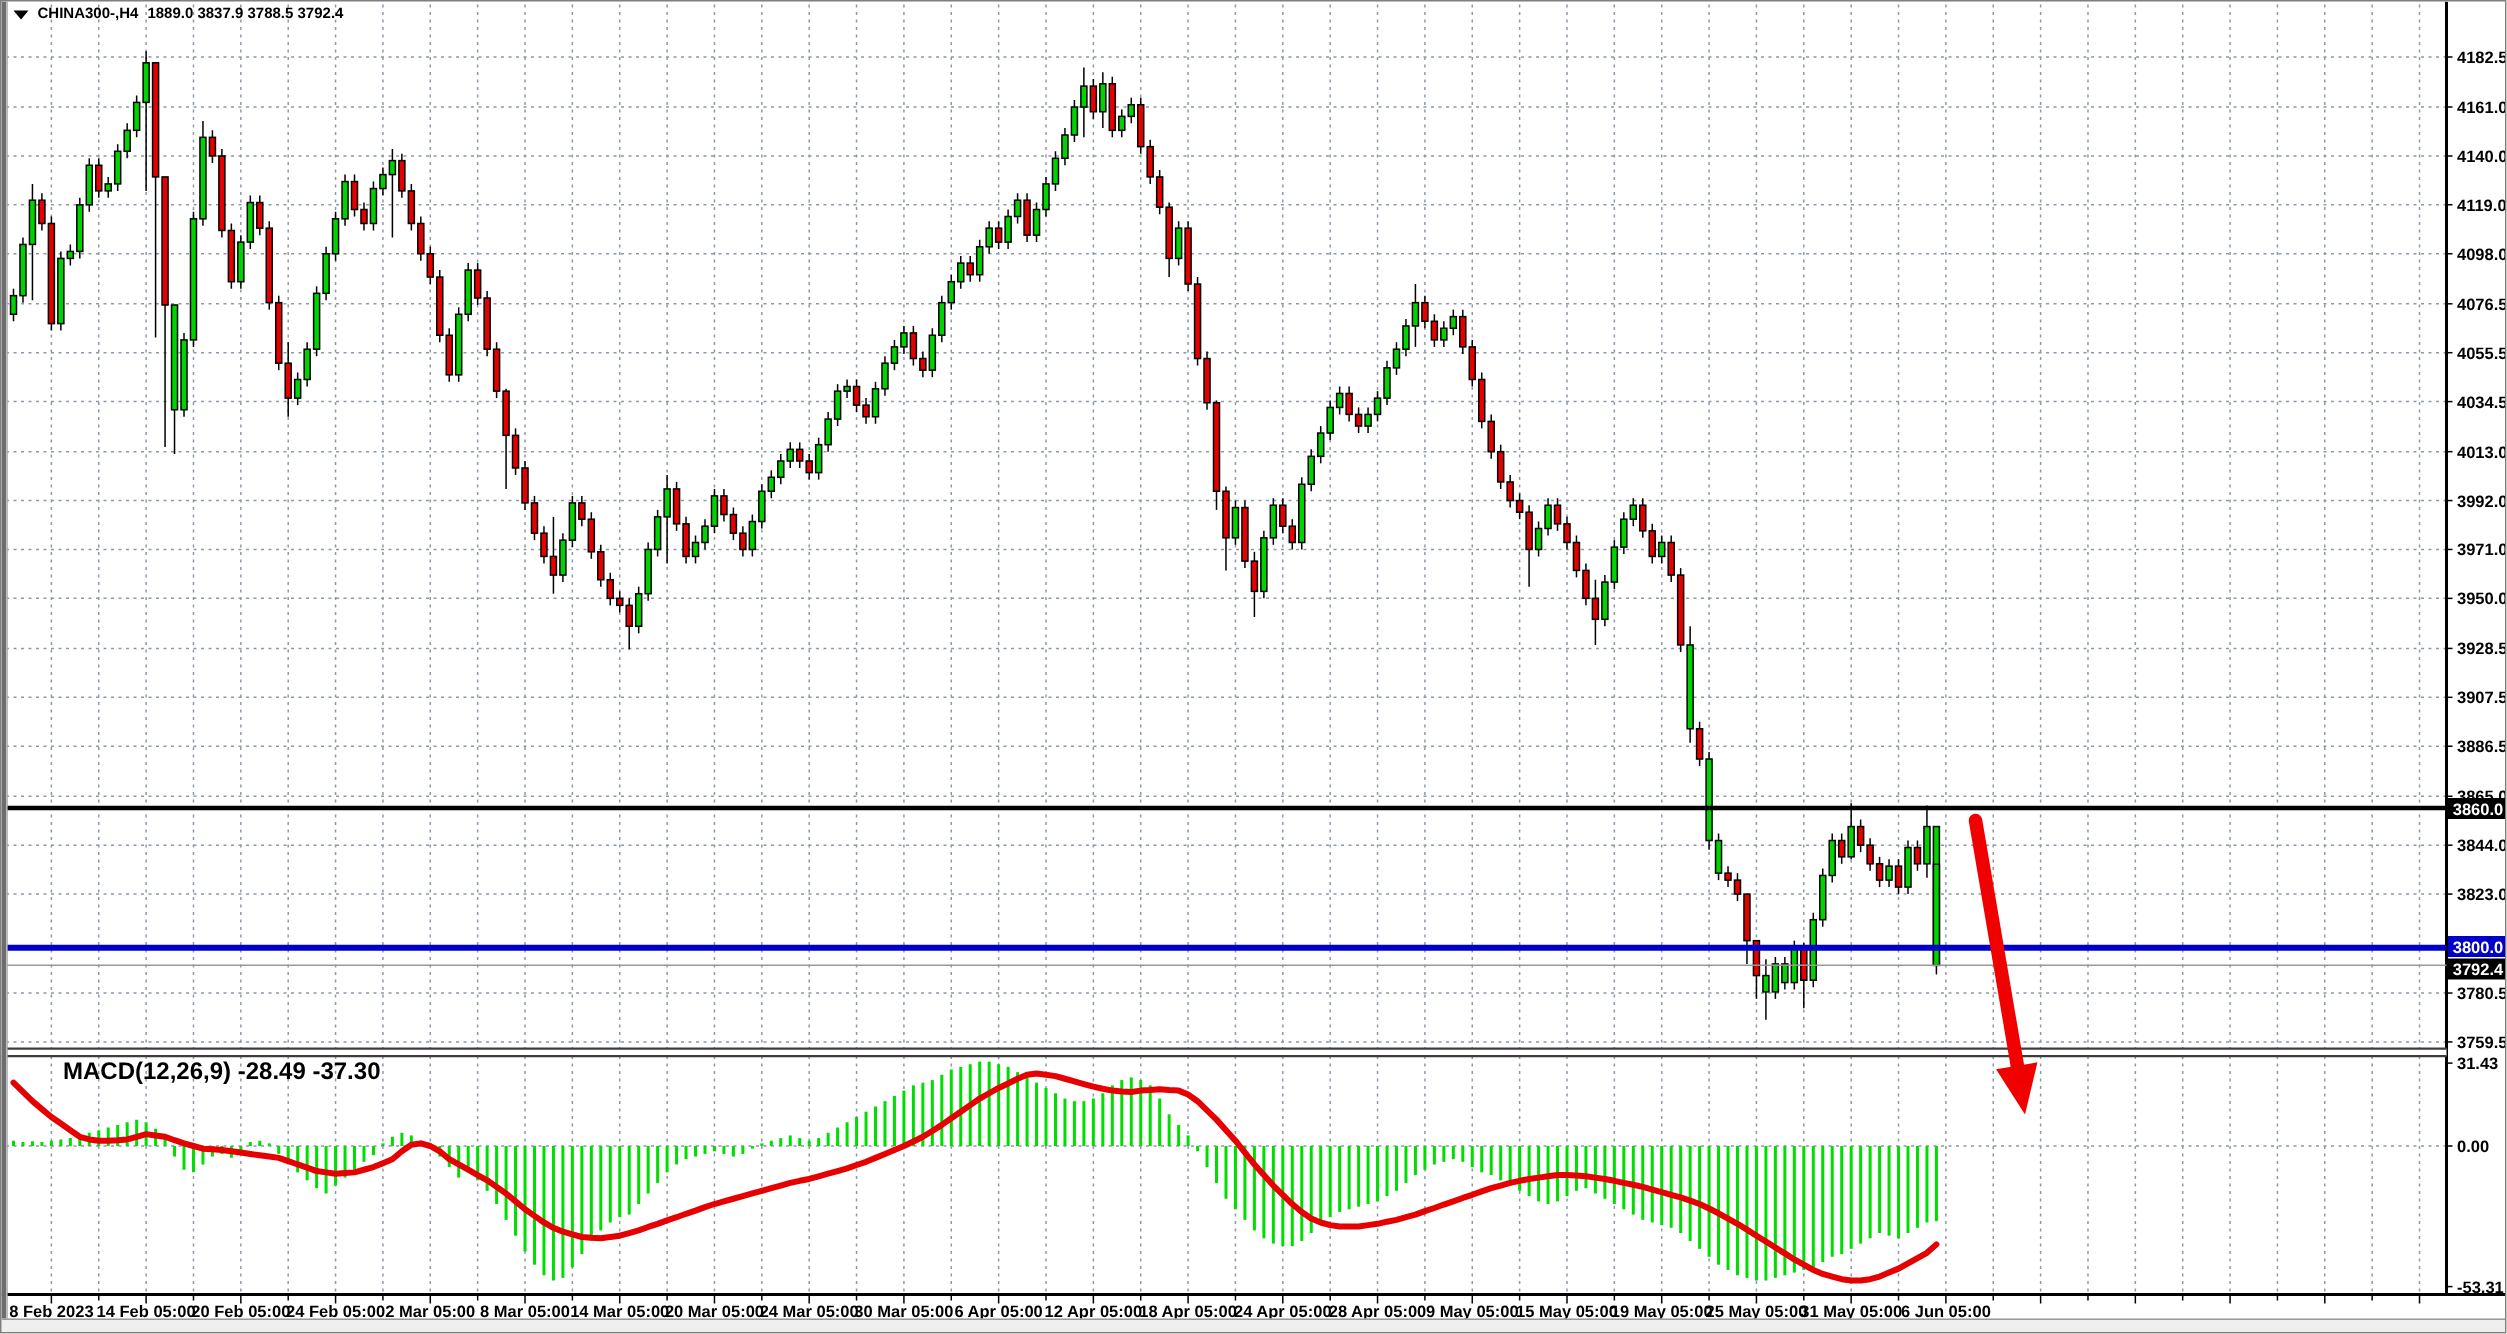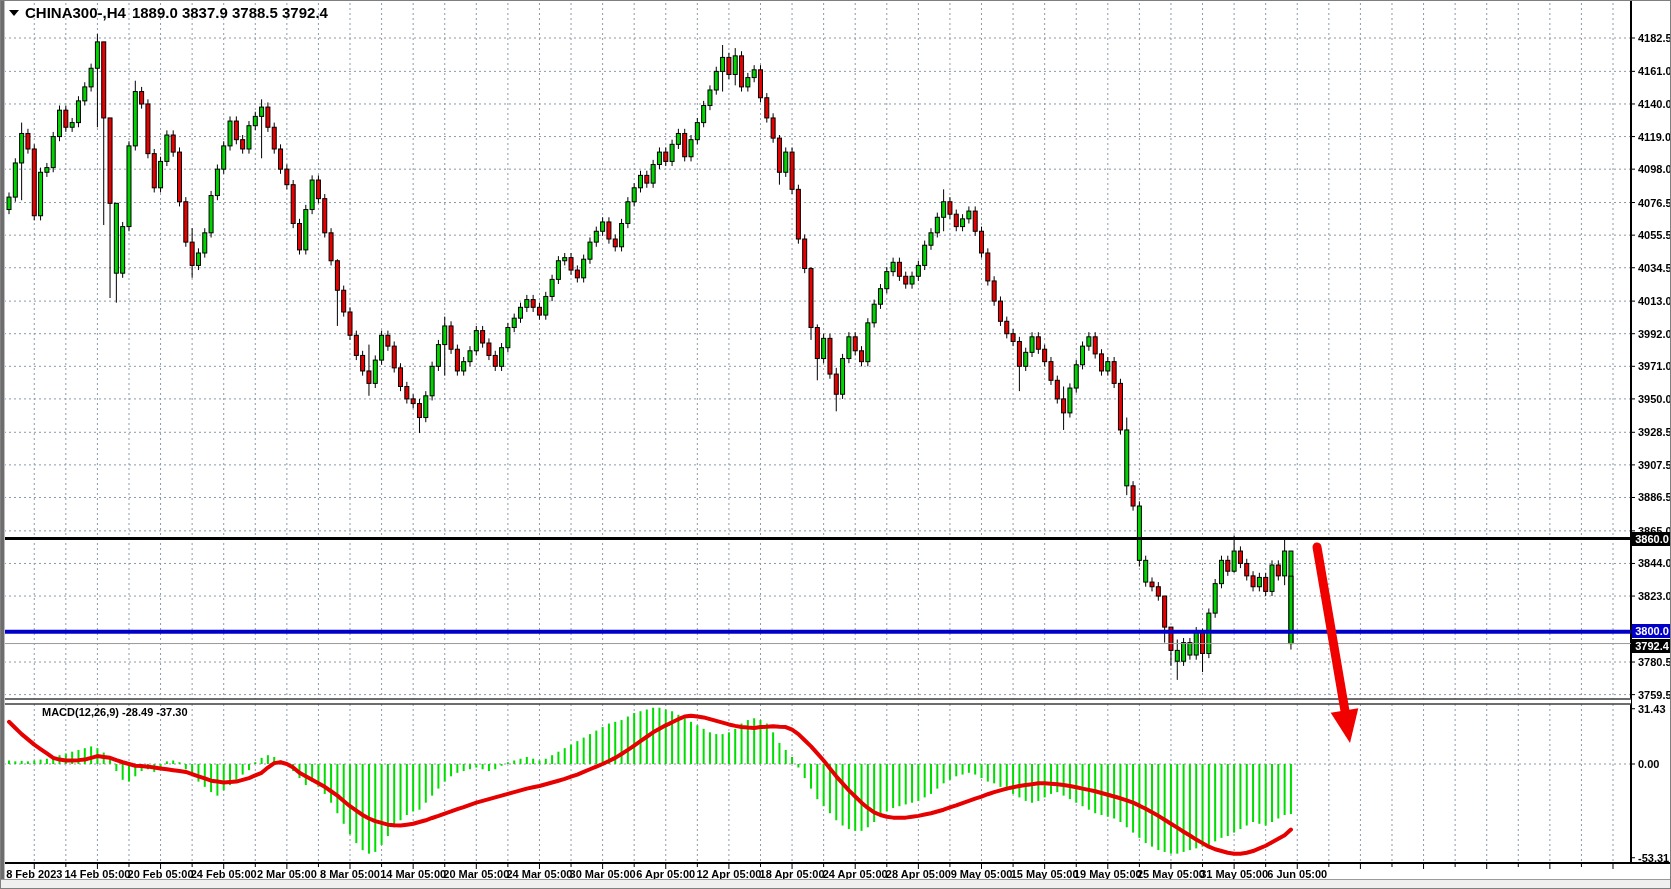--- a/index.html
+++ b/index.html
@@ -4,25 +4,25 @@
 <style>
   html,body{margin:0;padding:0;background:#d4d0c8;}
   .chart-window{
     position:relative;width:1671px;height:889px;background:#ffffff;
     border:1px solid #7f7f7f;box-sizing:border-box;overflow:hidden;
     font-family:"Liberation Sans", sans-serif;
   }
   .left-edge{position:absolute;left:0;top:0;width:3px;height:889px;background:#6d6d6d;border-right:1px solid #bdbdbd;}
   .symbol-header{
     position:absolute;left:8px;top:3px;display:flex;align-items:center;gap:6px;
-    font-size:15px;font-weight:700;color:#000;z-index:6;white-space:pre;
+    font-size:10px;font-weight:700;color:#000;z-index:6;white-space:pre;
   }
   .tri{width:0;height:0;border-left:5px solid transparent;border-right:5px solid transparent;border-top:6px solid #000;display:inline-block;}
   .macd-label{
-    position:absolute;left:8px;top:705px;font-size:11px;font-weight:700;color:#000;z-index:6;white-space:pre;padding-left:33px;
+    position:absolute;left:8px;top:705px;font-size:16px;font-weight:700;color:#000;z-index:6;white-space:pre;padding-left:33px;
   }
   svg{position:absolute;left:0;top:0;}
   .bottom-strip{position:absolute;left:0;top:878px;width:1671px;height:11px;background:#efefef;border-top:1px solid #9a9a9a;}
   text{font-family:"Liberation Sans", sans-serif;}
 </style>
 </head>
 <body>
 
 <div class="chart-window">
   <svg id="chart-svg" width="1671" height="889" viewBox="0 0 1671 889">

